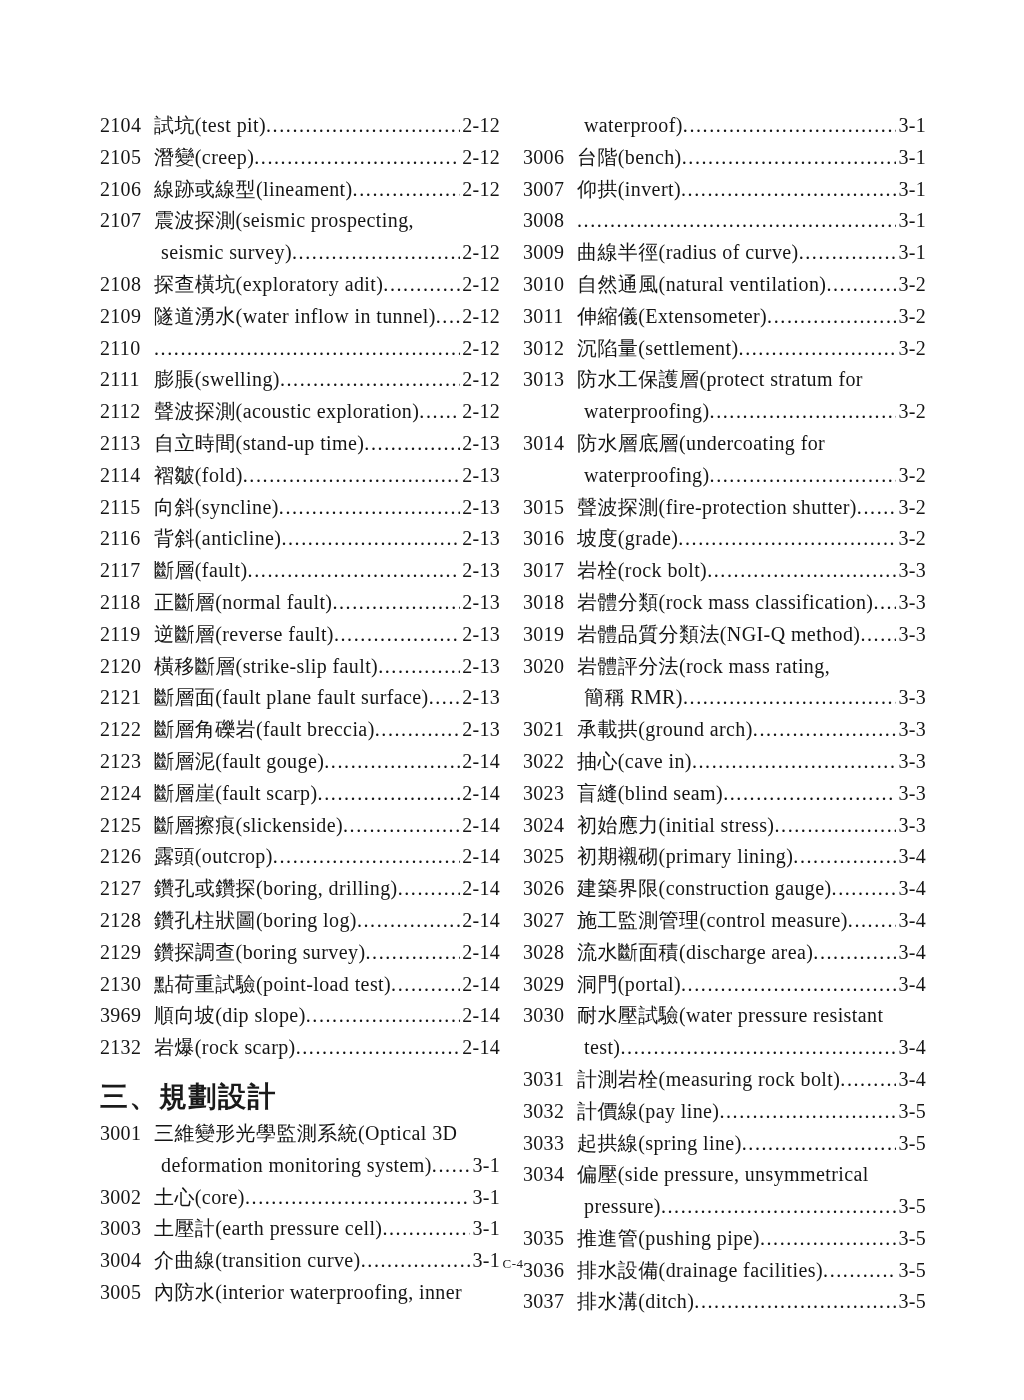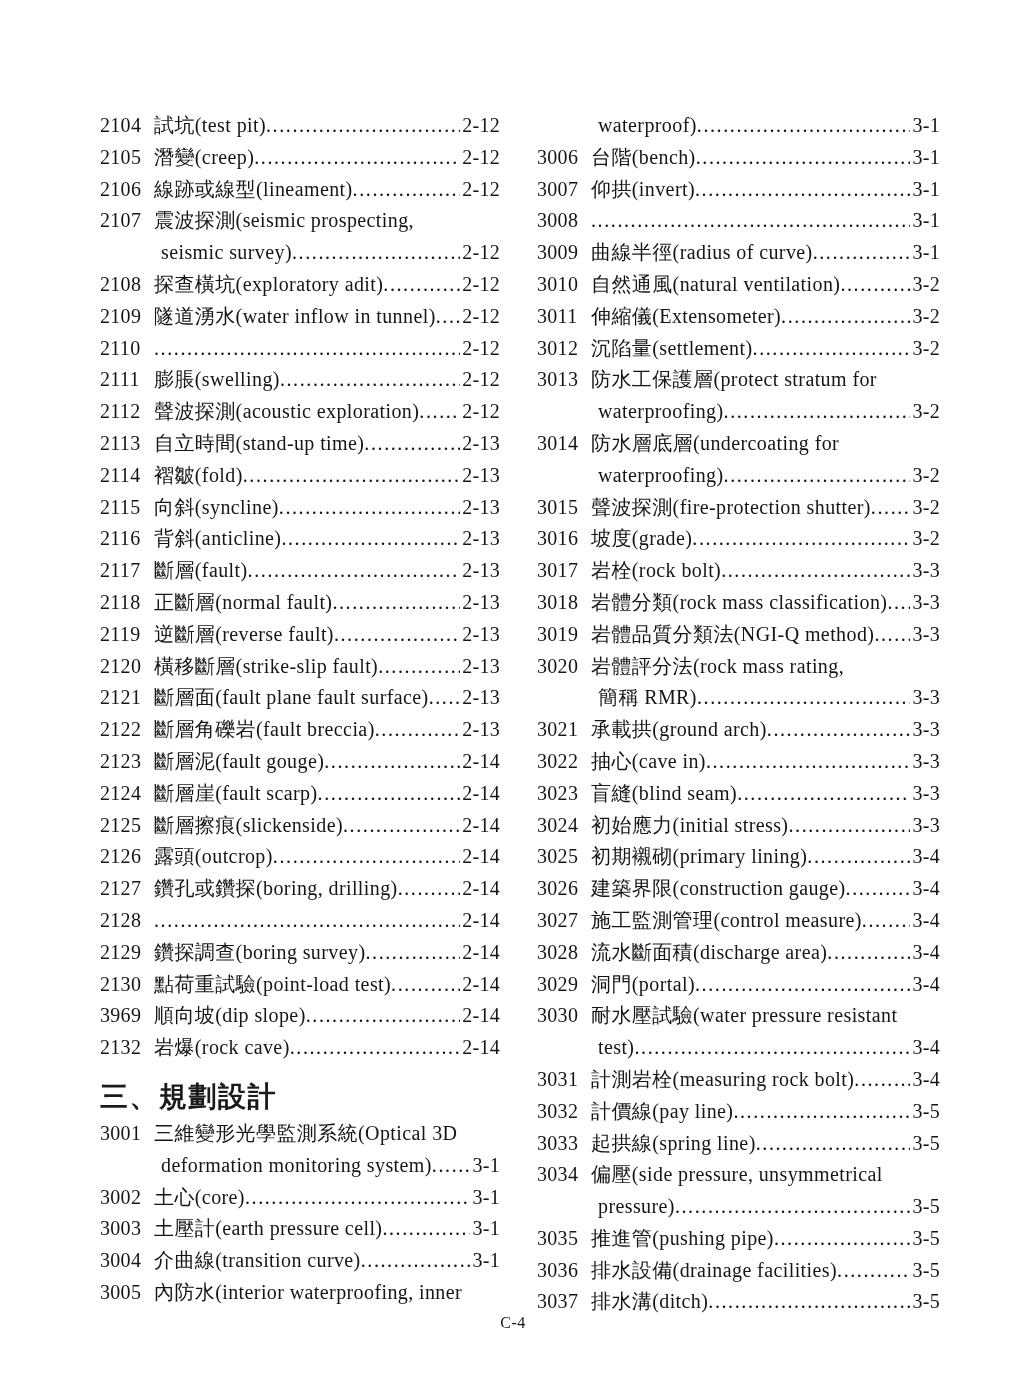--- a/index.html
+++ b/index.html
@@ -10,21 +10,21 @@
     background:#ffffff;
     color:#151515;
     font-family:"Liberation Serif", serif;
     overflow:hidden;
   }
   .columns {
     position:absolute;
     left:100px; top:110px;
     width:826px;
     display:flex;
-    gap:37px;
+    gap:23px;
   }
   .col { width:400px; }
   .col-right { width:403px; }
   .toc-line {
     display:flex;
     align-items:baseline;
     height:31.8px;
     font-size:20px;
     line-height:31.8px;
     white-space:nowrap;
@@ -43,24 +43,24 @@
     padding-top:13px;
     font-family:"Liberation Sans", sans-serif;
     font-size:28px;
     font-weight:600;
     letter-spacing:1.5px;
     line-height:1.4;
     color:#1a1a1a;
   }
   .footer {
     position:absolute;
-    left:100px; top:1314px;
+    left:100px; top:1256px;
     width:826px;
     text-align:center;
-    font-size:16px;
+    font-size:13px;
     letter-spacing:0.5px;
   }
 </style>
 </head>
 <body>
 
 <div class="page">
   <div class="columns">
     <div class="col" id="col-left">
         <div class="toc-line">
@@ -205,20 +205,21 @@
           <span class="t-page">2-14</span>
         </div>
         <div class="toc-line">
           <span class="t-num">2127</span>
           <span class="t-text">鑽孔或鑽探(boring, drilling)</span>
           <span class="t-dots"></span>
           <span class="t-page">2-14</span>
         </div>
         <div class="toc-line">
           <span class="t-num">2128</span>
+          <span class="t-text">鑽孔柱狀圖(boring log)</span>
           <span class="t-dots"></span>
           <span class="t-page">2-14</span>
         </div>
         <div class="toc-line">
           <span class="t-num">2129</span>
           <span class="t-text">鑽探調查(boring survey)</span>
           <span class="t-dots"></span>
           <span class="t-page">2-14</span>
         </div>
         <div class="toc-line">
@@ -228,21 +229,21 @@
           <span class="t-page">2-14</span>
         </div>
         <div class="toc-line">
           <span class="t-num">3969</span>
           <span class="t-text">順向坡(dip slope)</span>
           <span class="t-dots"></span>
           <span class="t-page">2-14</span>
         </div>
         <div class="toc-line">
           <span class="t-num">2132</span>
-          <span class="t-text">岩爆(rock cave)</span>
+          <span class="t-text">岩爆(rock scarp)</span>
           <span class="t-dots"></span>
           <span class="t-page">2-14</span>
         </div>
         <div class="section-heading">三、規劃設計</div>
         <div class="toc-line">
           <span class="t-num">3001</span>
           <span class="t-text">三維變形光學監測系統(Optical 3D</span>
         </div>
         <div class="toc-line">
           <span class="t-indent"></span>

